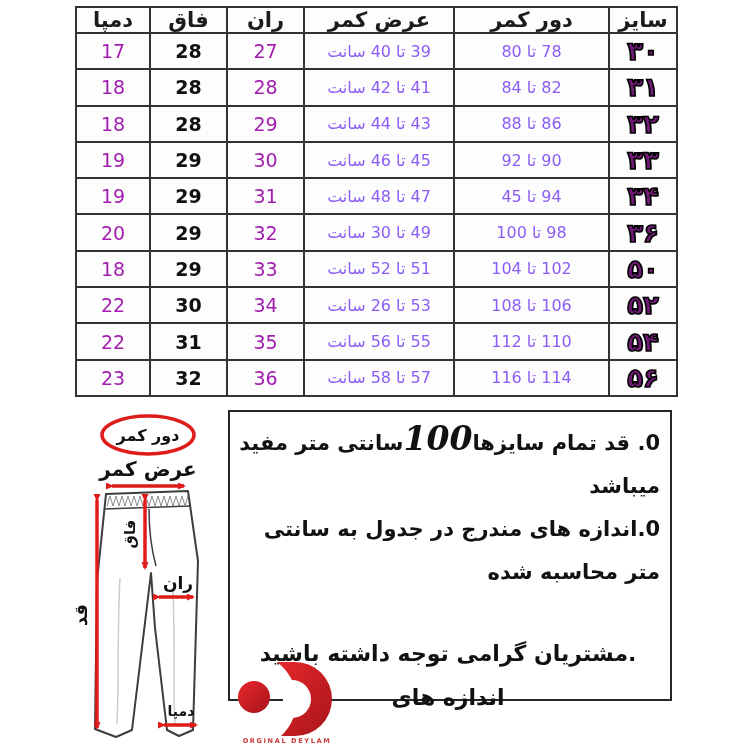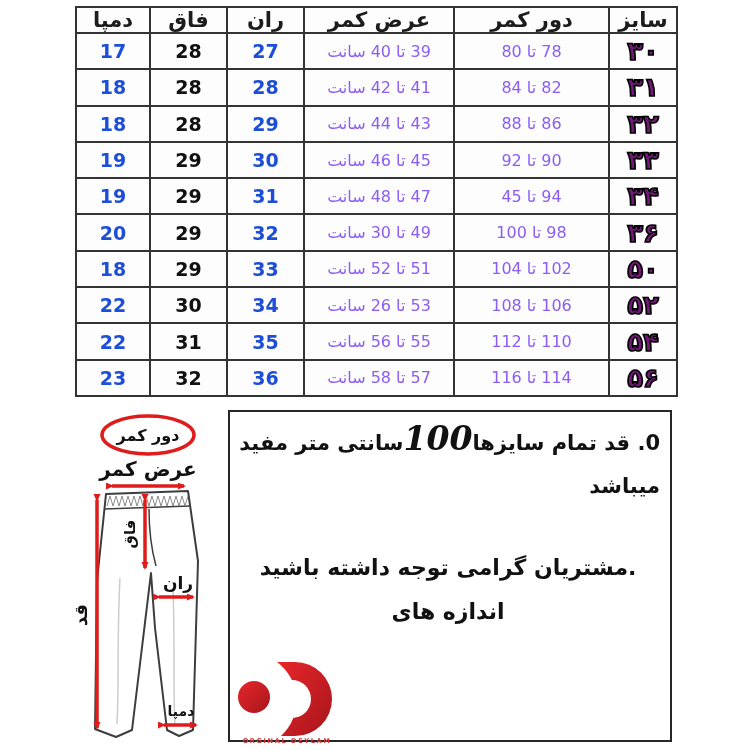--- a/index.html
+++ b/index.html
@@ -11,32 +11,32 @@
   
   .size-table{
     position:absolute;left:75px;top:6px;width:601px;height:391px;
     border-collapse:collapse;table-layout:fixed;direction:rtl;
   }
   .size-table th,.size-table td{
     border:2px solid #333333;text-align:center;vertical-align:middle;
     padding:0;color:#1c1c1c;background:#fdfdfd;
   }
   .size-table th{font-size:21px;font-weight:700;}
-  td.c-num{font-size:19px;font-weight:700;color:#1d4ed8;}
+  td.c-num{font-size:19px;font-weight:400;color:#a21caf;}
   td.c-rise{font-weight:700;color:#111;}
   td.c-range{font-size:16px;color:#8b5cf6;}
   td.c-size{
     font-size:26px;font-weight:900;color:#701a75;letter-spacing:1px;
     -webkit-text-stroke:1.7px #000;
     text-shadow:0 0 1px #000;
   }
 
   
   .notes-box{
-    position:absolute;left:228px;top:410px;width:444px;height:332px;
+    position:absolute;left:228px;top:410px;width:444px;height:291px;
     border:2px solid #262626;direction:rtl;box-sizing:border-box;
     padding:10px 10px 0 6px;background:#fff;
   }
   .para1{font-size:21px;font-weight:700;line-height:43px;text-align:right;color:#111;}
   .para1 .big-num{
     font-family:"DejaVu Serif",serif;font-style:italic;font-weight:700;
     font-size:33px;line-height:1;
   }
   .para1 .line3{font-size:23px;}
   .para1 .big-bold{font-size:29px;font-weight:900;}
@@ -188,20 +188,21 @@
   <text x="158" y="181" font-size="17" font-weight="bold" fill="#111" text-anchor="middle">ران</text>
   <line x1="139" y1="189" x2="173" y2="189" stroke="#e01b1b" stroke-width="3.5" marker-start="url(#ah)" marker-end="url(#ah)"></line>
 
   <text x="161" y="308" font-size="14" font-weight="bold" fill="#111" text-anchor="middle">دمپا</text>
   <line x1="144" y1="317" x2="176" y2="317" stroke="#e01b1b" stroke-width="3.5" marker-start="url(#ah)" marker-end="url(#ah)"></line>
 </svg>
 
 <div class="notes-box">
   <div class="para1">
     <div><span>0. قد تمام سایزها</span><span class="big-num">100</span><span>سانتی متر مفید میباشد</span></div>
+    <div>0.اندازه های مندرج در جدول به سانتی متر محاسبه شده</div>
   </div>
   <div class="para2">
     <div>.مشتریان گرامی توجه داشته باشید اندازه های</div>
 
   </div>
 </div>
 
 <svg class="logo" viewBox="0 0 100 96" xmlns="http://www.w3.org/2000/svg">
   <defs>
     <linearGradient id="lg" x1="0" y1="0" x2="1" y2="1">

